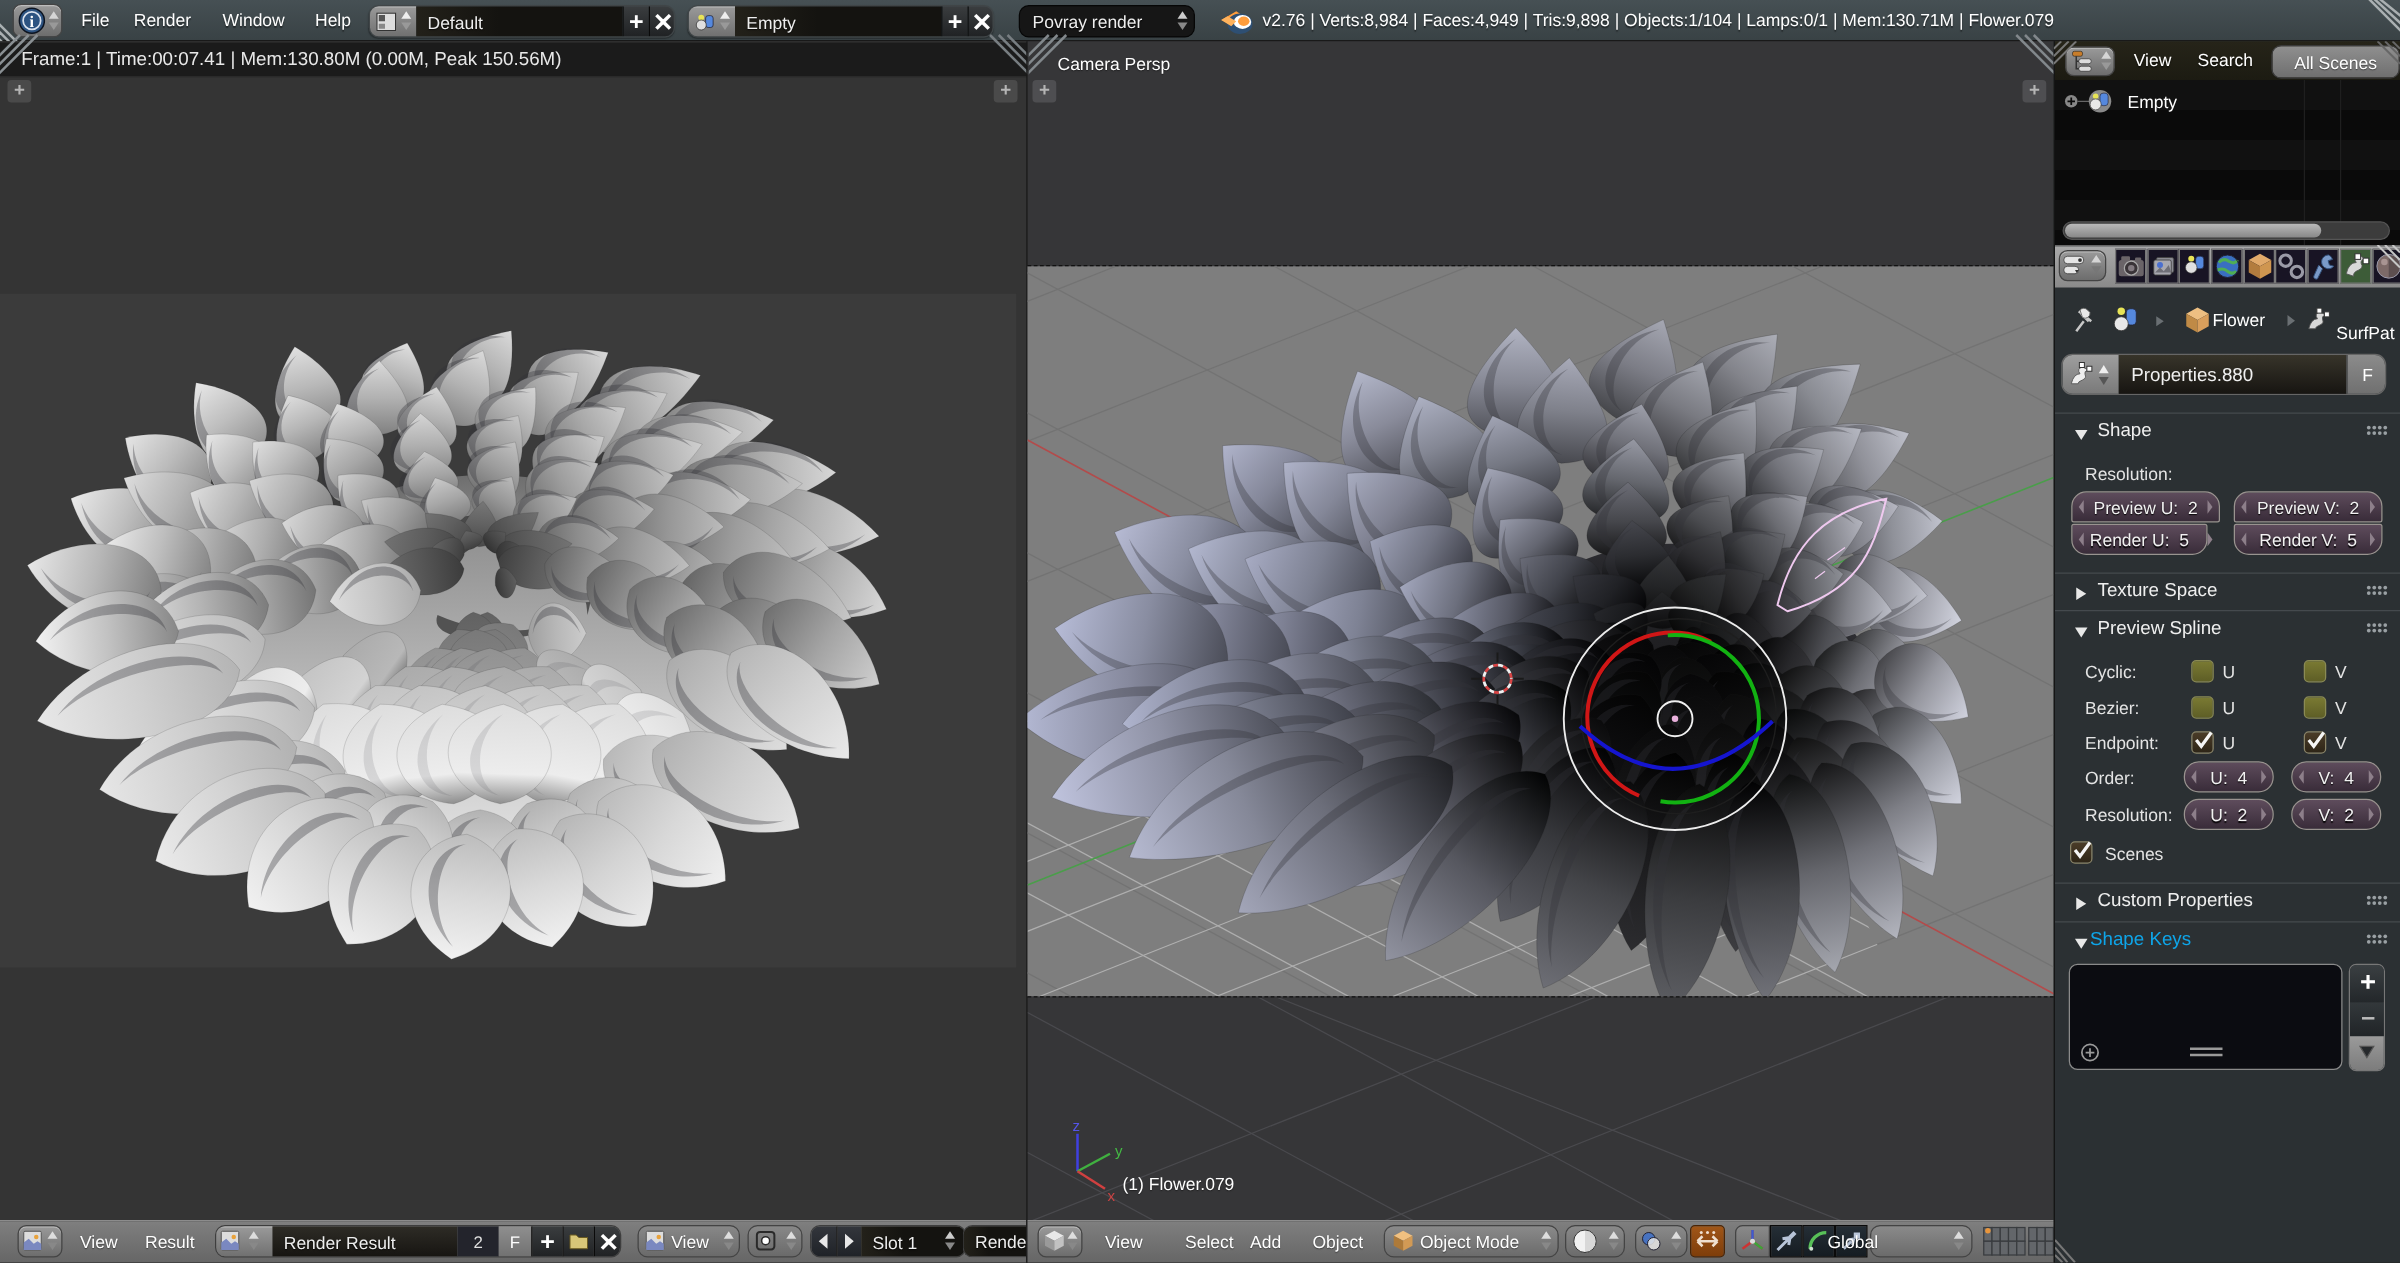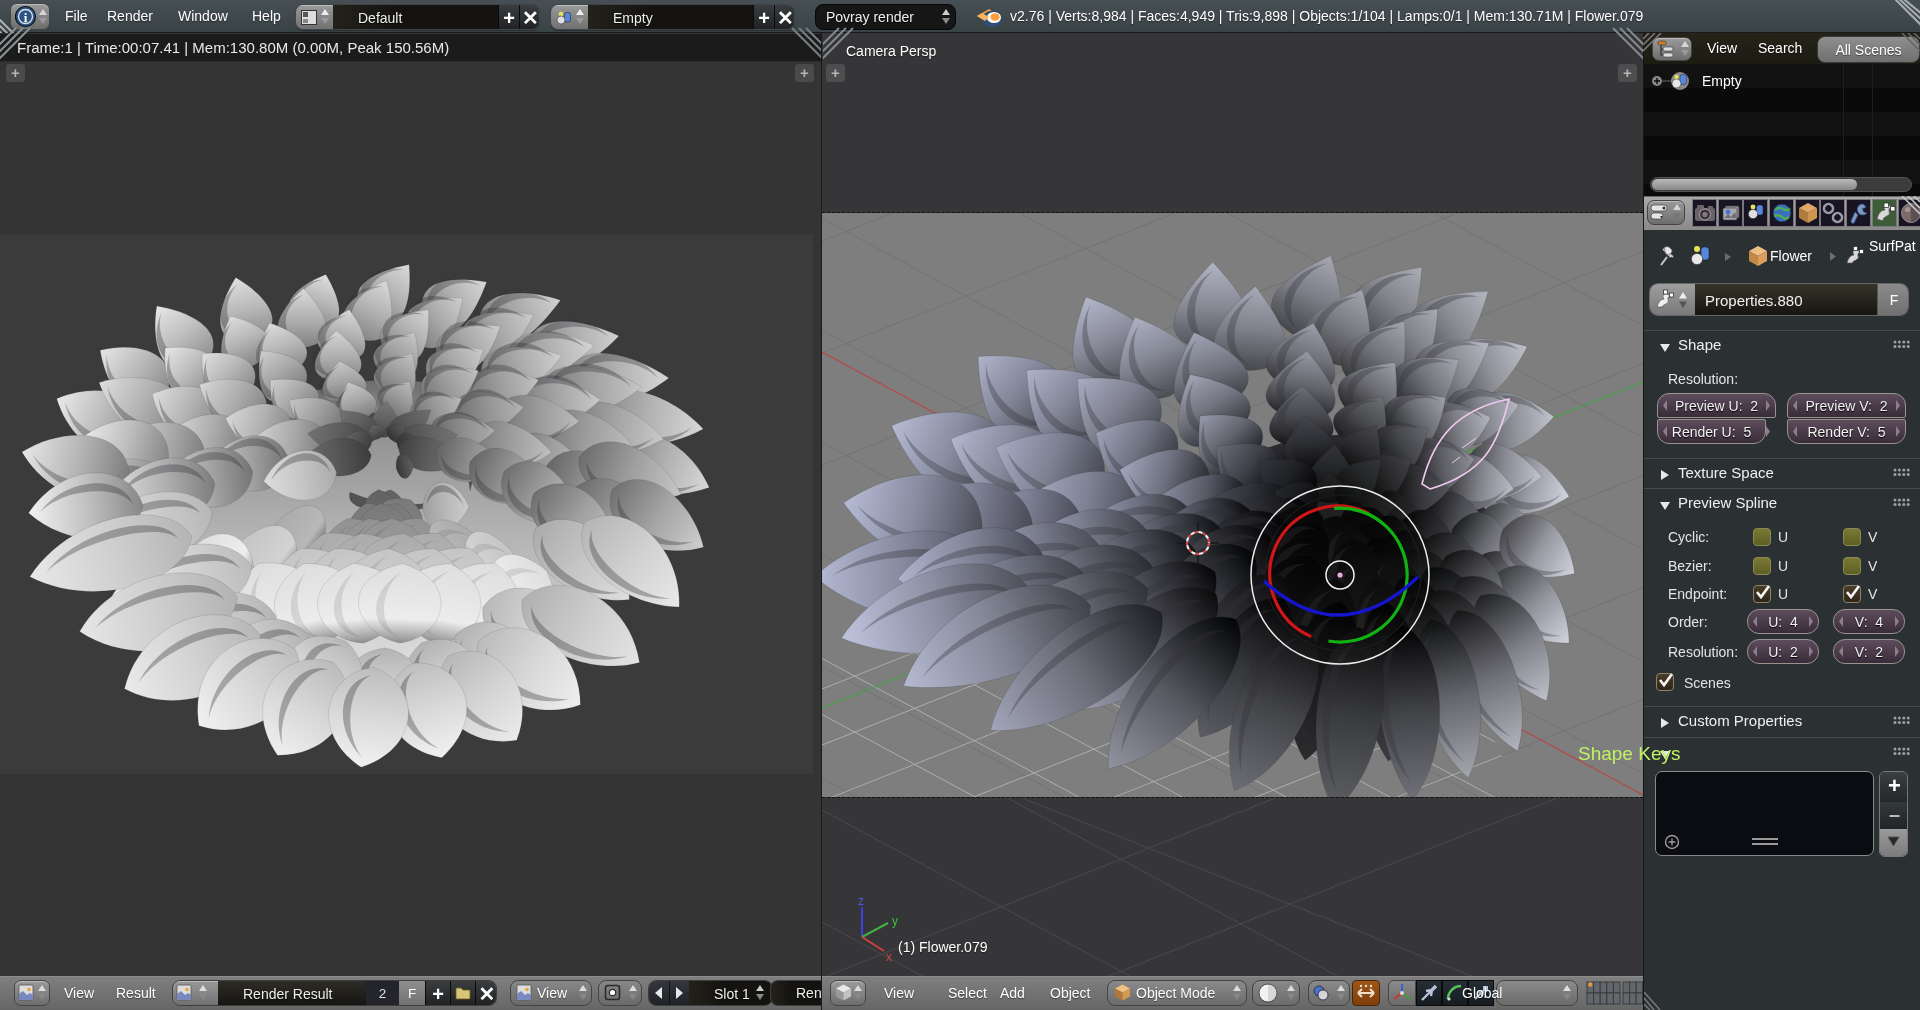--- a/index.html
+++ b/index.html
@@ -1,21 +1,21 @@
 <!DOCTYPE html>
 <html><head><meta charset="utf-8"><style>
 *{margin:0;padding:0;box-sizing:border-box}
 html,body{width:1920px;height:1010px;overflow:hidden;background:#222;
  font-family:"Liberation Sans",sans-serif;-webkit-font-smoothing:antialiased}
 .abs{position:absolute}
 .hdr-dn{background:linear-gradient(#7f7f7f,#666);border-top:1px solid #8c8c8c}
 .mnu{color:#fff;font-size:14px;text-shadow:0 1px 1px rgba(0,0,0,.45)}
 .ebtn{border-radius:7px;background:linear-gradient(#9a9a9a,#6d6d6d);
  border:1px solid #444;box-shadow:inset 0 1px 0 rgba(255,255,255,.35);display:flex;align-items:center;justify-content:center}
-.darkfield{background:linear-gradient(90deg,#23211a,#141310 40%);color:#eee;font-size:14px;display:flex;align-items:center;padding-left:25px;
+.darkfield{background:linear-gradient(90deg,#23211a,#141310 40%);color:#eee;font-size:14px;display:flex;align-items:center;padding-left:9px;
  text-shadow:0 1px 1px rgba(0,0,0,.8)}
 .sqbtn{background:linear-gradient(#3a3d3f,#1e2022);color:#fff;display:flex;align-items:center;justify-content:center;
  font-size:20px;font-weight:bold;border-left:1px solid #0a0a0a}
 </style></head>
 <body><div class="abs" style="left:0;top:0;width:1920px;height:33px;background:linear-gradient(#465054,#394245);border-bottom:1px solid #191919"></div><svg class="abs" style="left:0;top:0" width="30" height="33">
     <g stroke="#aab0b2" stroke-width="2">
 <line x1="-2" y1="18" x2="16" y2="36"></line>
       <line x1="-2" y1="24" x2="12" y2="38"></line>
       <line x1="-2" y1="30" x2="6" y2="38"></line>
     </g>
@@ -2194,21 +2194,21 @@
       <path d="M10 1 L19 6 L10 11 L1 6 Z" fill="#eebf82"></path>
       <path d="M1 6 L10 11 L10 21 L1 16 Z" fill="#c08a46"></path>
       <path d="M19 6 L10 11 L10 21 L19 16 Z" fill="#da9f5c"></path>
     </g>
   </svg><div class="abs" style="left:1770px;top:248px;color:#fff;font-size:14px">Flower</div><path><svg class="abs" style="left:1828px;top:250px" width="12" height="14">
       <path d="M2 2 l6 4.5 -6 4.5 z" fill="#6a6f73"></path>
     </svg><svg class="abs" style="left:1843px;top:244px" width="24" height="24">
       <path d="M4 19 q2 -8 7 -8 q-3 -4 2 -5.5 l4.5 2.5 q-3.5 1 -2.5 3.5 q1.5 3 -2 4.5 q-4 1.5 -3.5 3 z" fill="#d8d8d8" stroke="#555" stroke-width=".7"></path>
       <rect x="10.5" y="2.5" width="4" height="4" fill="#fff" stroke="#333" stroke-width=".8"></rect>
       <rect x="16.5" y="5.5" width="4" height="4" fill="#fff" stroke="#333" stroke-width=".8"></rect>
-    </svg><div class="abs" style="left:1869px;top:238px;color:#fff;font-size:14px">SurfPat</div><div class="abs" style="left:1649px;top:283px;width:260px;height:33px;border-radius:9px;border:1px solid #666;overflow:hidden">
+    </svg><div class="abs" style="left:1869px;top:258px;color:#fff;font-size:14px">SurfPat</div><div class="abs" style="left:1649px;top:283px;width:260px;height:33px;border-radius:9px;border:1px solid #666;overflow:hidden">
       <div class="abs" style="left:0;top:0;width:45px;height:33px;background:linear-gradient(#9e9e9e,#777)"></div>
       <div class="abs" style="left:45px;top:0;width:182px;height:33px;background:linear-gradient(#37342a,#151310);color:#f0f0f0;font-size:15px;line-height:33px;padding-left:10px">Properties.880</div>
       <div class="abs" style="left:227px;top:0;width:33px;height:33px;background:linear-gradient(#8b8b8b,#6e6e6e);color:#fff;font-size:14px;text-align:center;line-height:33px;border-left:1px solid #555">F</div>
     </div><svg class="abs" style="left:1653px;top:287px" width="24" height="24">
       <path d="M4 20 q2 -8 7 -8 q-3 -4 2 -5.5 l4.5 2.5 q-3.5 1 -2.5 3.5 q1.5 3 -2 4.5 q-4 1.5 -3.5 3 z" fill="#eee" stroke="#555" stroke-width=".7"></path>
       <rect x="10.5" y="3" width="4" height="4" fill="#fff" stroke="#333" stroke-width=".8"></rect>
       <rect x="16.5" y="6" width="4" height="4" fill="#fff" stroke="#333" stroke-width=".8"></rect>
     </svg><svg class="abs" style="left:1678px;top:291px" width="10" height="18">
 <path d="M5 1 L9 7.5 L1 7.5 Z" fill="#eee"></path>
 <path d="M5 17 L9 10.5 L1 10.5 Z" fill="#555"></path>
@@ -2289,21 +2289,21 @@
       <circle cx="2.0" cy="2.0" r="1.5" fill="#9aa0a4"></circle>
       <circle cx="2.0" cy="6.4" r="1.5" fill="#9aa0a4"></circle>
       <circle cx="6.4" cy="2.0" r="1.5" fill="#9aa0a4"></circle>
       <circle cx="6.4" cy="6.4" r="1.5" fill="#9aa0a4"></circle>
       <circle cx="10.8" cy="2.0" r="1.5" fill="#9aa0a4"></circle>
       <circle cx="10.8" cy="6.4" r="1.5" fill="#9aa0a4"></circle>
       <circle cx="15.200000000000001" cy="2.0" r="1.5" fill="#9aa0a4"></circle>
       <circle cx="15.200000000000001" cy="6.4" r="1.5" fill="#9aa0a4"></circle>
     </svg><div class="abs" style="left:1644px;top:737px;width:276px;height:1px;background:#454a4e"></div><svg class="abs" style="left:1655px;top:745px" width="20" height="18">
       <path d="M5 6 l10 0 -5 8 z" fill="#e8e8e8"></path>
-    </svg><div class="abs" style="left:1578px;top:743px;color:#bef264;font-size:19px">Shape Keys</div><svg class="abs" style="left:1893px;top:747px" width="20" height="12">
+    </svg><div class="abs" style="left:1672px;top:743px;color:#0ea5e9;font-size:15px">Shape Keys</div><svg class="abs" style="left:1893px;top:747px" width="20" height="12">
       <circle cx="2.0" cy="2.0" r="1.5" fill="#9aa0a4"></circle>
       <circle cx="2.0" cy="6.4" r="1.5" fill="#9aa0a4"></circle>
       <circle cx="6.4" cy="2.0" r="1.5" fill="#9aa0a4"></circle>
       <circle cx="6.4" cy="6.4" r="1.5" fill="#9aa0a4"></circle>
       <circle cx="10.8" cy="2.0" r="1.5" fill="#9aa0a4"></circle>
       <circle cx="10.8" cy="6.4" r="1.5" fill="#9aa0a4"></circle>
       <circle cx="15.200000000000001" cy="2.0" r="1.5" fill="#9aa0a4"></circle>
       <circle cx="15.200000000000001" cy="6.4" r="1.5" fill="#9aa0a4"></circle>
     </svg><div class="abs" style="left:1655px;top:771px;width:219px;height:85px;border-radius:7px;background:#0b0c11;border:1px solid #8a8a8a"></div><svg class="abs" style="left:1664px;top:834px" width="18" height="18">
       <circle cx="8" cy="8" r="6.5" fill="none" stroke="#9a9a9a" stroke-width="1.4"></circle>

